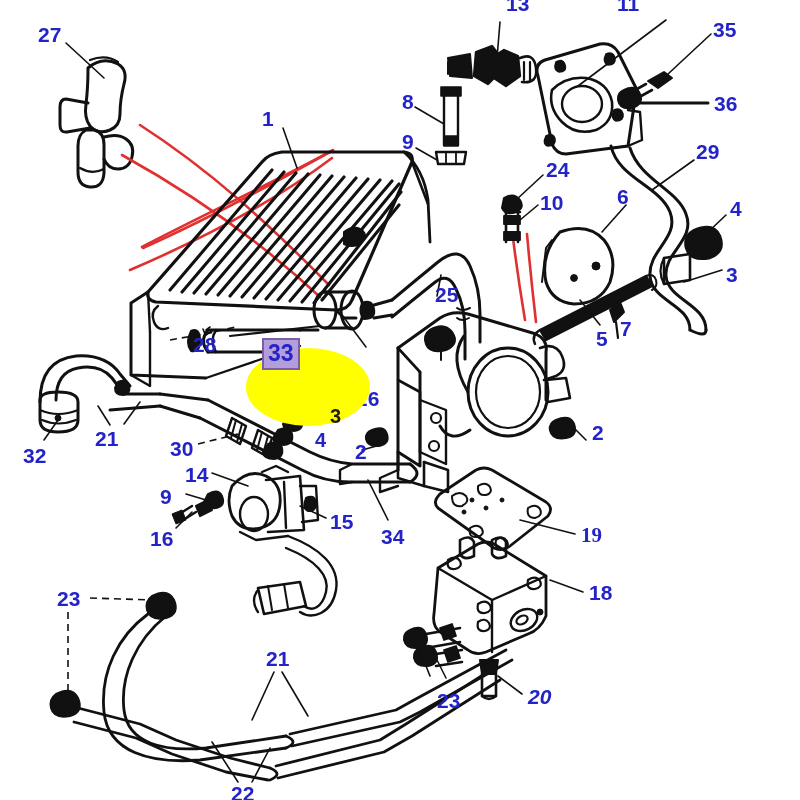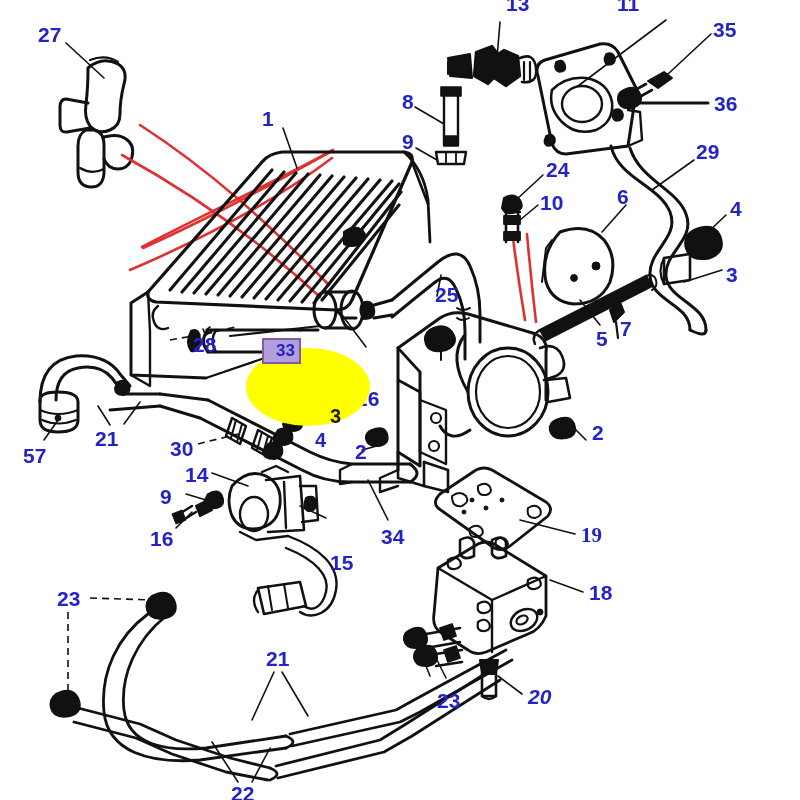--- a/index.html
+++ b/index.html
@@ -5,22 +5,22 @@
 <style>
   html,body{margin:0;padding:0;background:#ffffff;}
   body{width:800px;height:800px;overflow:hidden;
        font-family:"Liberation Sans", sans-serif;}
   #stage{position:relative;width:800px;height:800px;background:#fff;}
   #svgroot{position:absolute;left:0;top:0;width:800px;height:800px;}
   .lbl{position:absolute;color:#2323c8;font-weight:bold;font-size:21px;
        font-family:"Liberation Sans", sans-serif;line-height:1;
        letter-spacing:0px;white-space:nowrap;}
   .hl-badge{position:absolute;background:#b39ddb;border:2px solid #7a5fa8;
-       color:#2323c8;font-weight:bold;font-size:17px;line-height:1;
-       padding:2px 4px 3px 12px;z-index:40;
+       color:#2323c8;font-weight:bold;font-size:23px;line-height:1;
+       padding:2px 4px 3px 4px;z-index:40;
        font-family:"Liberation Sans", sans-serif;}
   .hl-blob{position:absolute;background:#ffff00;border-radius:50%;z-index:5;
        filter:blur(0.3px);}
   .lbl-y{position:absolute;color:#1f1f00;font-weight:bold;font-size:20px;
        z-index:30;font-family:"Liberation Sans", sans-serif;}
   svg{shape-rendering:geometricPrecision;}
   .ink{fill:none;stroke:#111111;stroke-linecap:round;stroke-linejoin:round;}
   .inkf{fill:#111111;stroke:#111111;stroke-linejoin:round;}
   .lead{fill:none;stroke:#111111;stroke-width:1.6;stroke-linecap:round;}
   .leaddash{fill:none;stroke:#111111;stroke-width:1.6;stroke-dasharray:7 5;}
@@ -438,29 +438,29 @@
   <div class="lbl" style="left:696px;top:141px;">29</div>
   <div class="lbl" style="left:617px;top:186px;">6</div>
   <div class="lbl" style="left:730px;top:198px;">4</div>
   <div class="lbl" style="left:726px;top:264px;">3</div>
   <div class="lbl" style="left:435px;top:284px;">25</div>
   <div class="lbl" style="left:596px;top:328px;">5</div>
   <div class="lbl" style="left:620px;top:318px;">7</div>
   <div class="lbl" style="left:193px;top:334px;">28</div>
   <div class="lbl" style="left:356px;top:356px;margin-top:32px;">26</div>
   <div class="lbl" style="left:592px;top:422px;">2</div>
-  <div class="lbl" style="left:23px;top:445px;">57</div>
+  <div class="lbl" style="left:23px;top:445px;">32</div>
   <div class="lbl" style="left:95px;top:428px;">21</div>
   <div class="lbl" style="left:170px;top:438px;">30</div>
   <div class="lbl" style="left:355px;top:441px;">2</div>
   <div class="lbl" style="left:381px;top:526px;">34</div>
   <div class="lbl" style="left:185px;top:464px;">14</div>
   <div class="lbl" style="left:160px;top:486px;">9</div>
   <div class="lbl" style="left:150px;top:528px;">16</div>
-  <div class="lbl" style="left:330px;top:511px;margin-top:41px;">15</div>
+  <div class="lbl" style="left:330px;top:511px;">15</div>
   <div class="lbl" style="left:581px;top:525px;font-family:Liberation Serif, serif;">19</div>
   <div class="lbl" style="left:589px;top:582px;">18</div>
   <div class="lbl" style="left:57px;top:588px;">23</div>
   <div class="lbl" style="left:437px;top:690px;">23</div>
   <div class="lbl" style="left:528px;top:686px;font-style:italic;">20</div>
   <div class="lbl" style="left:266px;top:648px;">21</div>
   <div class="lbl" style="left:231px;top:783px;">22</div>
 
 </div>
 

